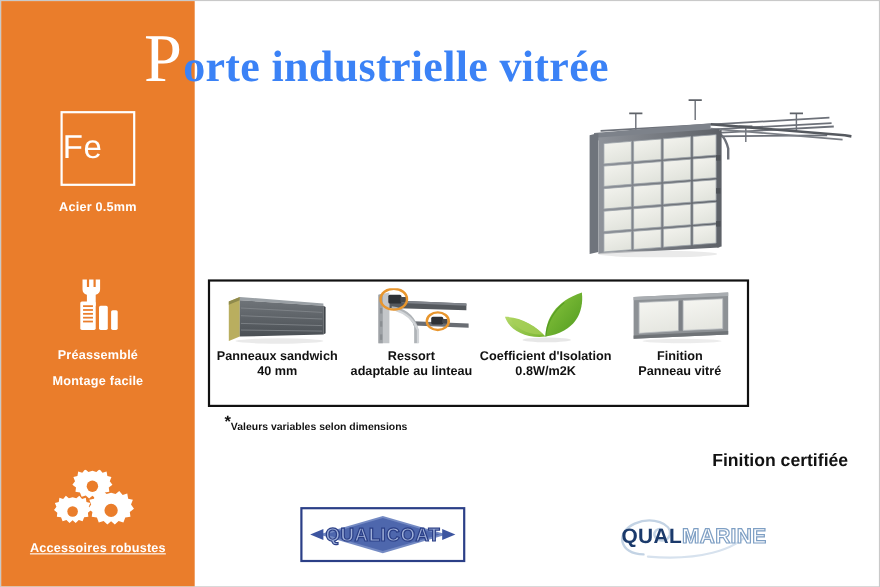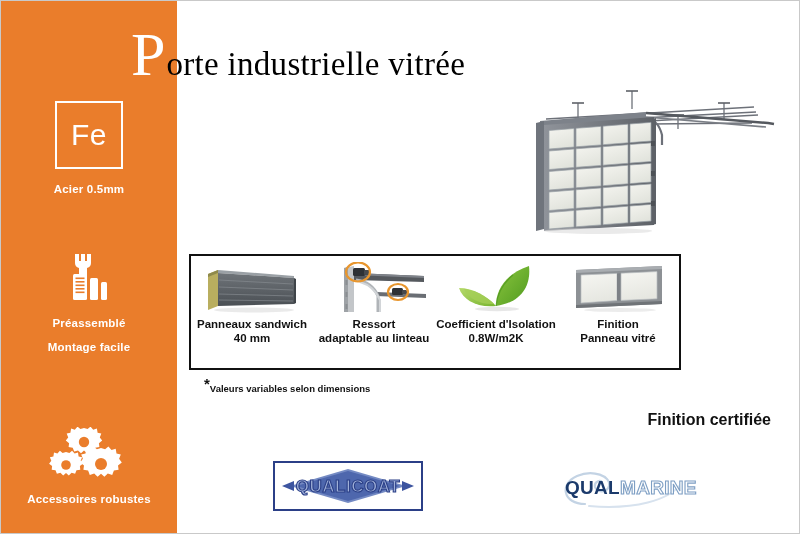--- a/index.html
+++ b/index.html
@@ -51,36 +51,35 @@
 
   
   #fe-block { top: 100px; }
   .fe-square {
     width: 68px; height: 68px;
     margin: 0 auto 12px auto;
     border: 2px solid #ffffff;
     box-sizing: border-box;
     display: flex;
     align-items: center;
-    justify-content: center;
   }
   .fe-text {
     font-size: 30px;
     color: #ffffff;
     font-weight: 300;
     line-height: 1;
     letter-spacing: .5px;
   }
 
   
   #assembly-block { top: 246px; }
   #assembly-block .icon-wrap { height: 62px; margin-bottom: 6px; }
 
   
-  #gears-block { top: 424px; }
+  #gears-block { top: 424px; text-decoration: underline; }
   #gears-block .icon-wrap { height: 62px; margin-bottom: 4px; }
 
   .icon-wrap {
     display: flex;
     align-items: center;
     justify-content: center;
   }
 
   
   #title-row {
@@ -93,24 +92,24 @@
   }
   #title-initial {
     font-family: "Liberation Serif", serif;
     font-size: 62px;
     line-height: 62px;
     color: #ffffff;
     font-weight: 400;
   }
   #title-rest {
     font-family: "Liberation Serif", serif;
-    font-size: 33px;
+    font-size: 40px;
     line-height: 48px;
-    color: #000000;
-    font-weight: 400;
+    color: #3b82f6;
+    font-weight: 700;
     letter-spacing: .3px;
     margin-left: 1px;
   }
 
   
   #door-art {
     position: absolute;
     left: 505px; top: 78px;
     width: 290px; height: 155px;
   }

